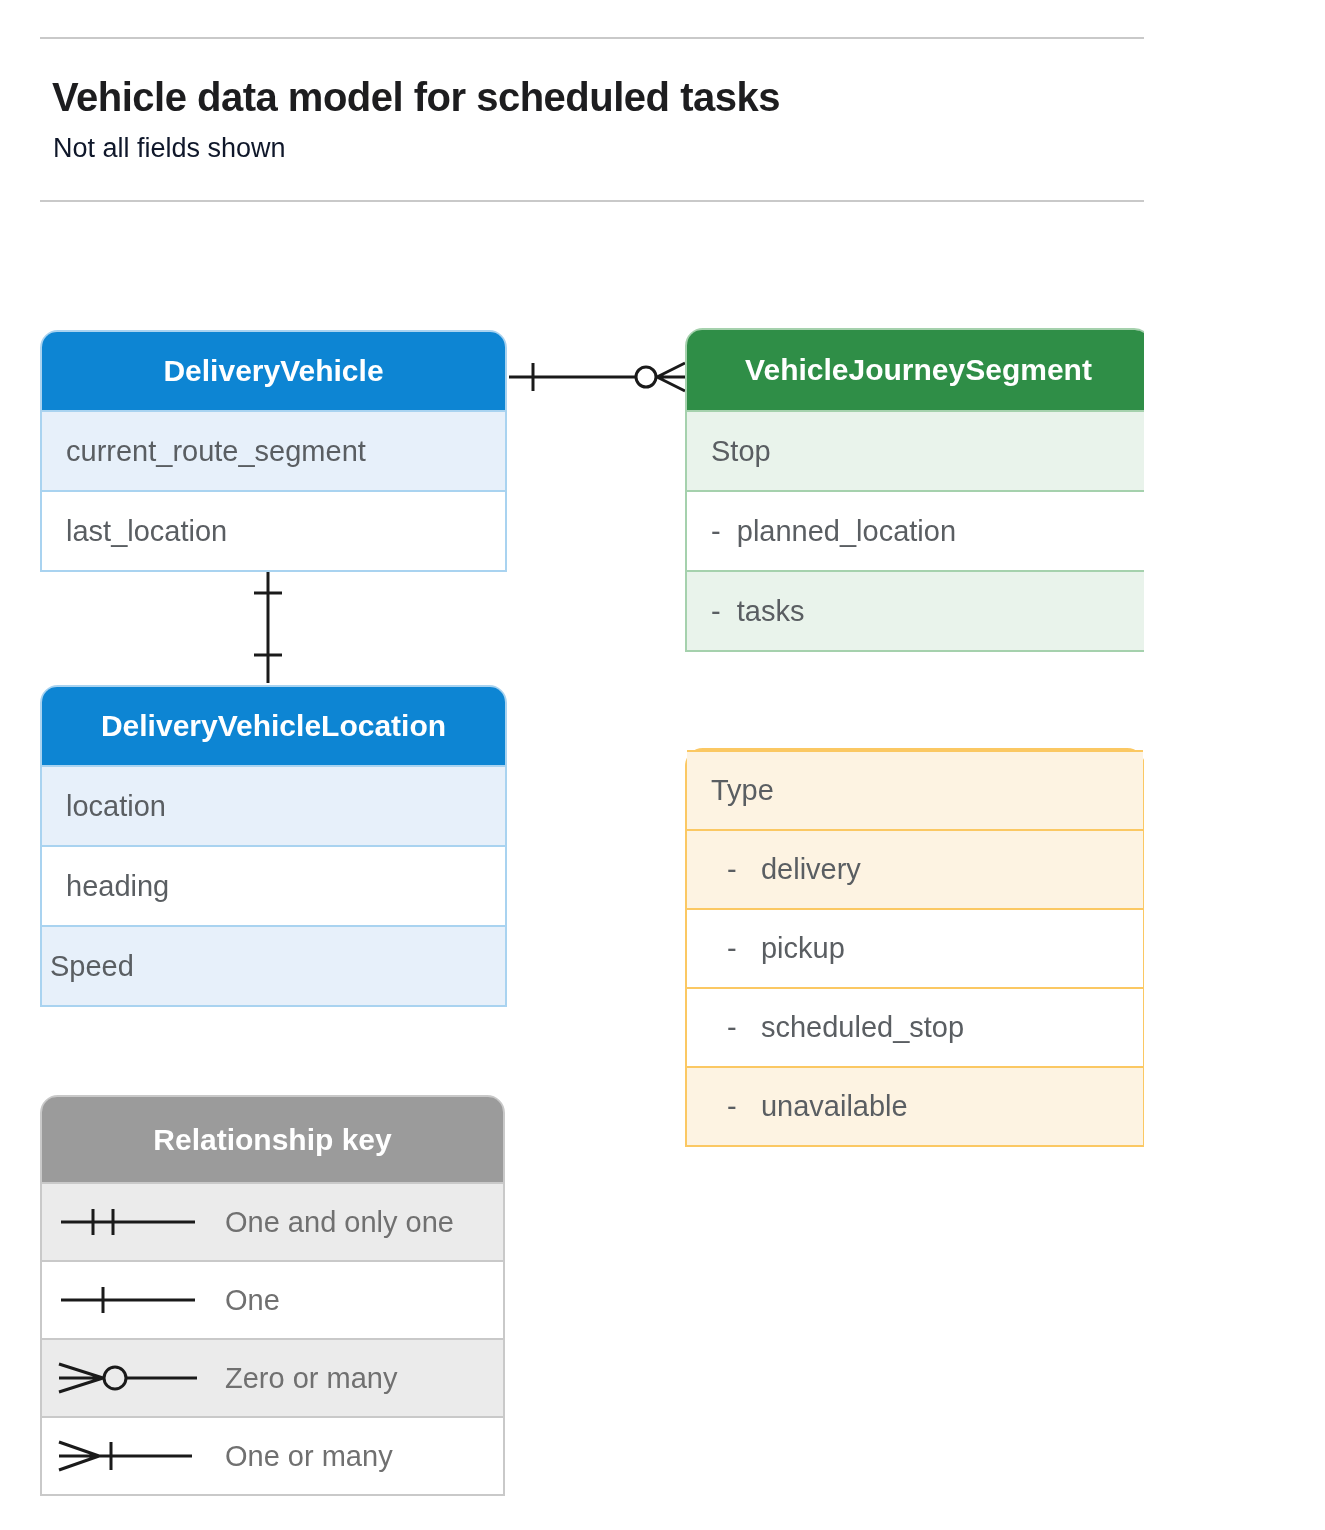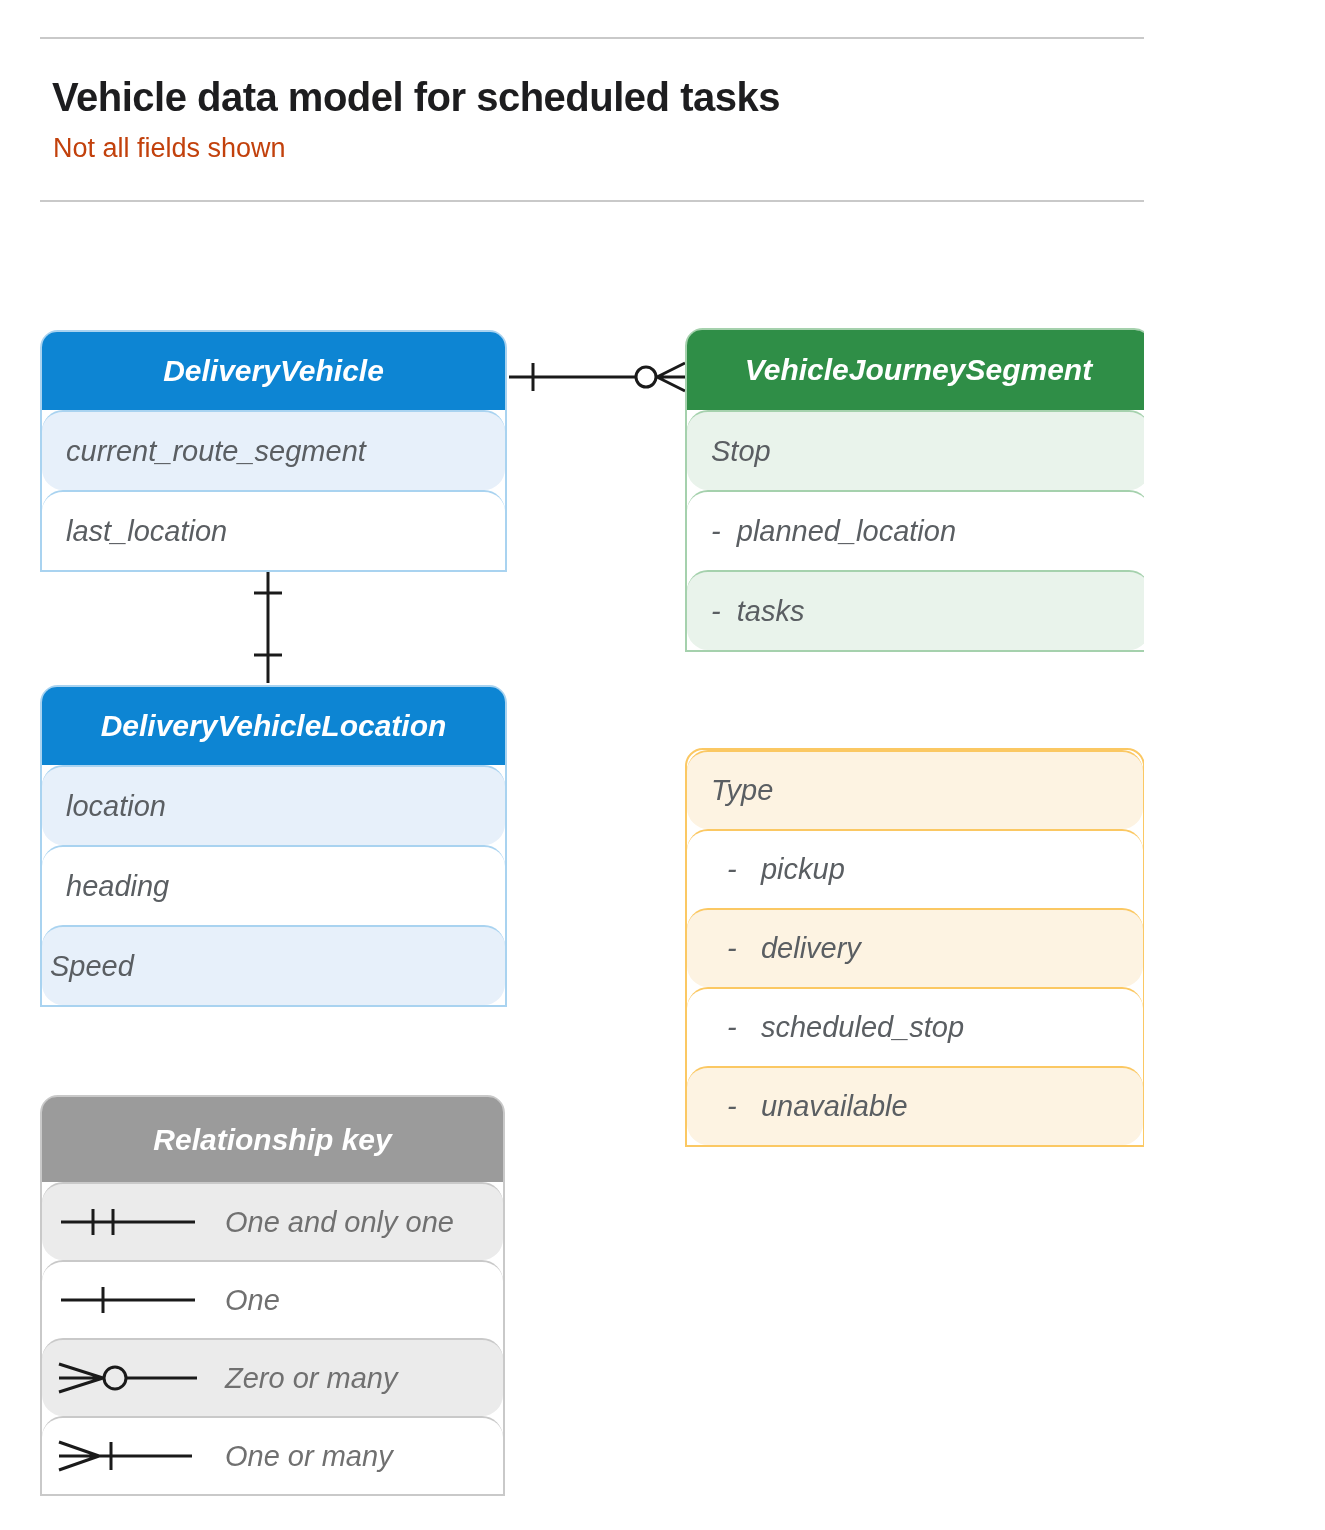--- a/index.html
+++ b/index.html
@@ -10,46 +10,44 @@
     font-family:"Liberation Sans", sans-serif;
     overflow:hidden;
   }
   .hr{position:absolute;left:40px;width:1110px;height:2px;background:#c9c9c9;}
   #page-title{
     position:absolute;left:52px;top:75px;
     font-size:40px;font-weight:700;color:#1d1d1f;letter-spacing:-0.5px;
   }
   #page-subtitle{
     position:absolute;left:53px;top:133px;
-    font-size:27px;font-weight:400;color:#c2410c;
+    font-size:27px;font-weight:400;color:#0f172a;
   }
   .entity{
     position:absolute;
     border:2px solid #ccc;
     border-radius:18px 18px 0 0;
     box-sizing:border-box;
     background:#fff;
-    font-style:italic;
     --headh:78px;--rowh:80px;
   }
   .e-head{
     height:var(--headh);
     border-radius:15px 15px 0 0;
     display:flex;align-items:center;justify-content:center;
     color:#ffffff;font-size:30px;font-weight:700;
   }
   .e-row{
     height:var(--rowh);
     border-top:2px solid #ccc;
     box-sizing:border-box;
     display:flex;align-items:center;
     padding-left:24px;
     font-size:29px;color:#5a5e62;
     white-space:pre;
-    border-radius:21px;
   }
   .legend .e-row{color:#707070;padding-left:5px;}
   .sym{width:178px;flex:0 0 178px;display:flex;align-items:center;}
   #connectors{position:absolute;left:0;top:0;pointer-events:none;}
 </style>
 </head>
 <body>
 
 <div id="canvas">
 
@@ -96,22 +94,22 @@
 
   <div class="entity" style="left: 40px; top: 685px; width: 467px; border-color: rgb(169, 211, 240);">
       <div class="e-head" style="background: rgb(13, 133, 211);">DeliveryVehicleLocation</div>
       <div class="e-row" style="border-top-color: rgb(169, 211, 240); background: rgb(231, 240, 250);">location</div>
       <div class="e-row" style="border-top-color: rgb(169, 211, 240);">heading</div>
       <div class="e-row" style="border-top-color: rgb(169, 211, 240); background: rgb(231, 240, 250); padding-left: 8px;">Speed</div>
     </div>
 
   <div class="entity" style="left: 685px; top: 748px; width: 460px; --headh: 79px; --rowh: 79px; border-color: rgb(251, 200, 99);">
       <div class="e-row" style="border-top-color: rgb(251, 200, 99); background: rgb(253, 243, 226);">Type</div>
+      <div class="e-row" style="border-top-color: rgb(251, 200, 99); background: rgb(253, 243, 226);">  -   delivery</div>
       <div class="e-row" style="border-top-color: rgb(251, 200, 99);">  -   pickup</div>
-      <div class="e-row" style="border-top-color: rgb(251, 200, 99); background: rgb(253, 243, 226);">  -   delivery</div>
       <div class="e-row" style="border-top-color: rgb(251, 200, 99);">  -   scheduled_stop</div>
       <div class="e-row" style="border-top-color: rgb(251, 200, 99); background: rgb(253, 243, 226);">  -   unavailable</div>
     </div>
 
   <div class="entity legend" style="left: 40px; top: 1095px; width: 465px; --headh: 85px; --rowh: 78px; border-color: rgb(201, 201, 201);">
       <div class="e-head" style="background: rgb(155, 155, 155);">Relationship key</div>
       <div class="e-row" style="border-top-color: rgb(201, 201, 201); background: rgb(235, 235, 235);"><span class="sym"><svg width="170" height="40" viewBox="0 0 170 40">
             <path d="M14 20 H148 M46 7 V33 M66 7 V33" stroke="#1a1a1a" stroke-width="3" fill="none"></path>
           </svg></span><span>One and only one</span></div>
       <div class="e-row" style="border-top-color: rgb(201, 201, 201);"><span class="sym"><svg width="170" height="40" viewBox="0 0 170 40">

